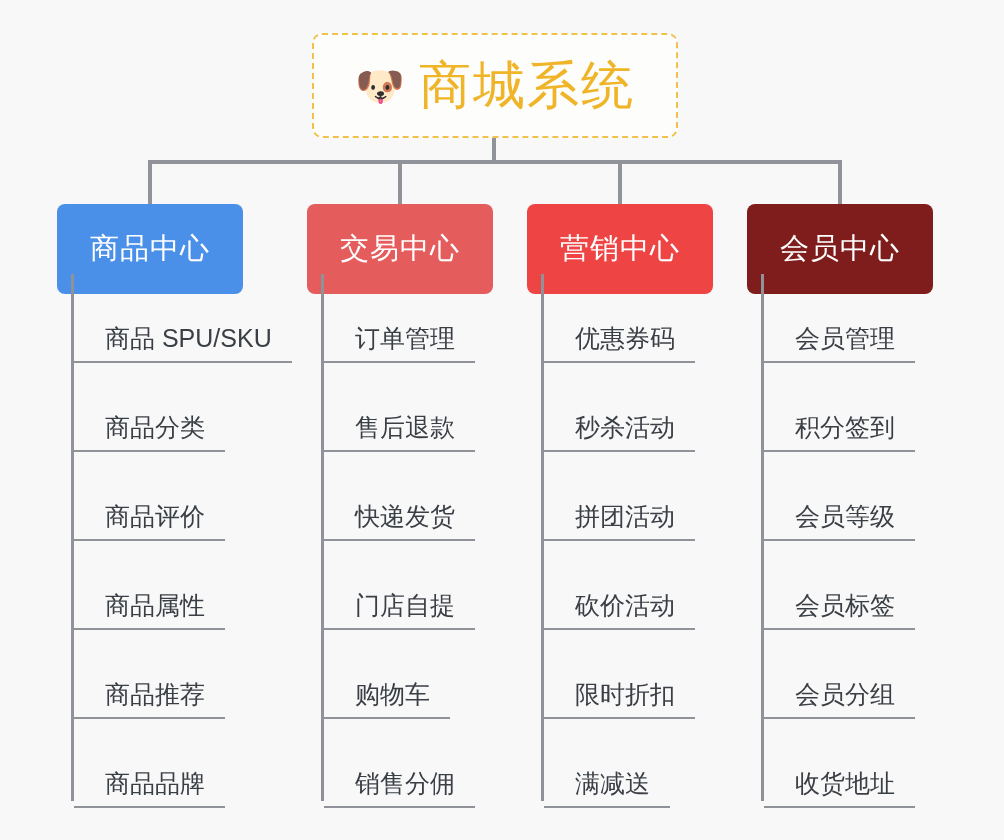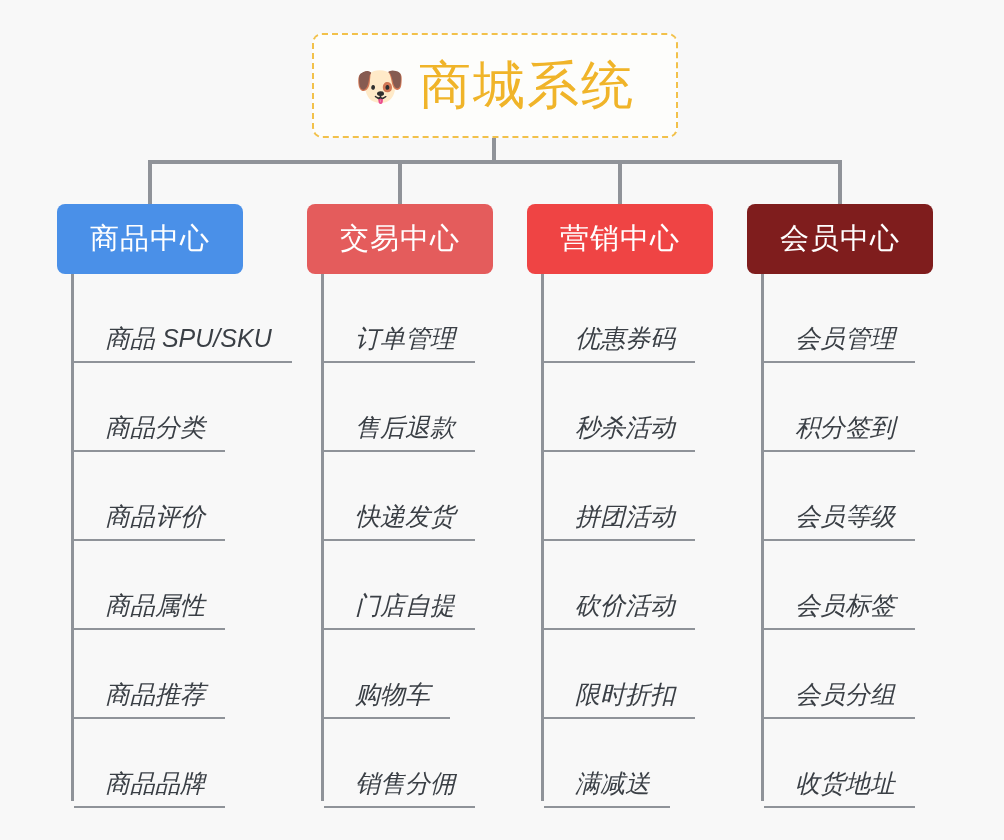--- a/index.html
+++ b/index.html
@@ -68,21 +68,21 @@
     top: 160px;
     width: 4px;
     height: 45px;
   }
 
   
   .cat-box {
     position: absolute;
     top: 204px;
     width: 186px;
-    height: 70px;
+    height: 90px;
     border-radius: 8px;
     display: flex;
     align-items: center;
     justify-content: center;
     color: #ffffff;
     font-size: 29px;
     letter-spacing: 1px;
     box-sizing: border-box;
   }
 
@@ -98,21 +98,20 @@
     width: 3px;
     background: #8f9399;
   }
   .item {
     position: relative;
     height: 89px;
     box-sizing: border-box;
     display: flex;
     align-items: flex-end;
     padding-left: 34px;
-    font-style: italic;
   }
   .item-label {
     font-size: 25px;
     color: #3a3f45;
     line-height: 1;
     padding-bottom: 10px;
     padding-right: 20px;
     white-space: nowrap;
     border-bottom: 2px solid #8f9399;
     margin-left: -31px;

